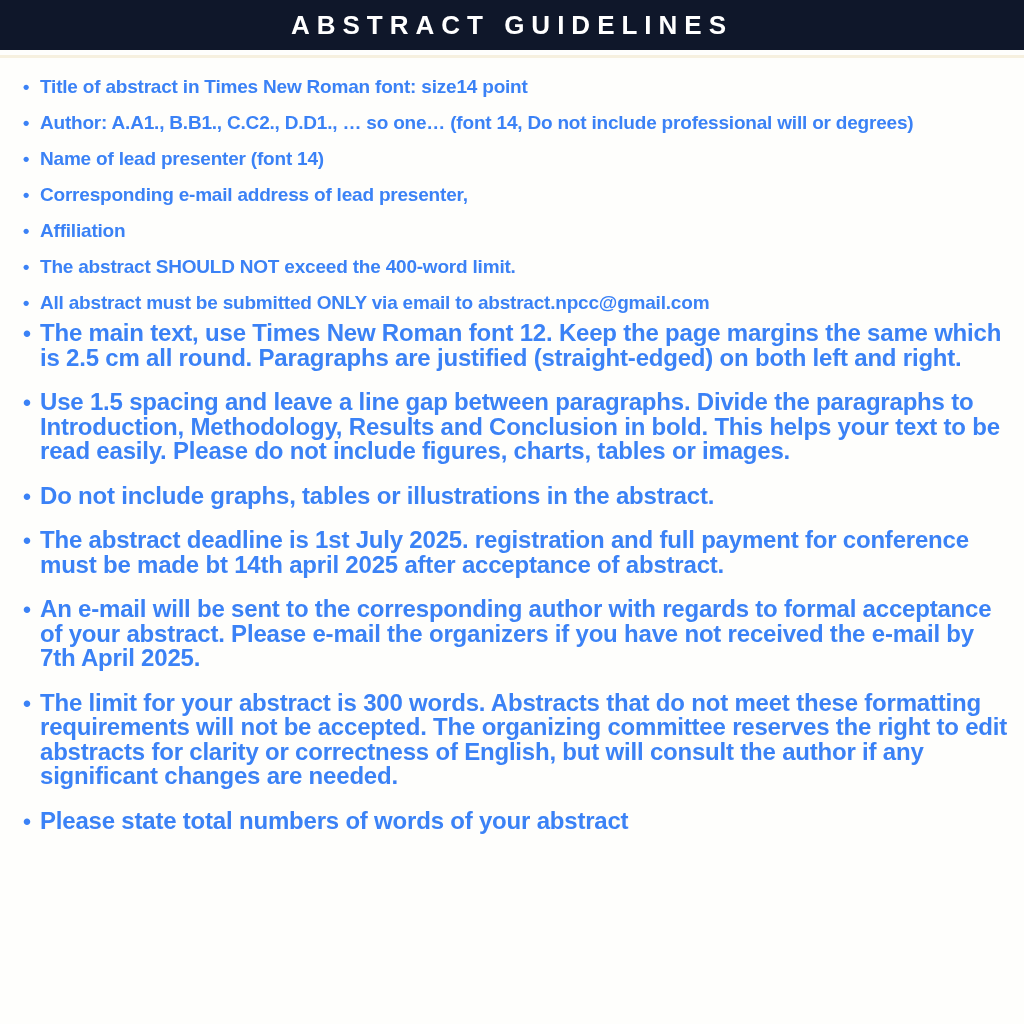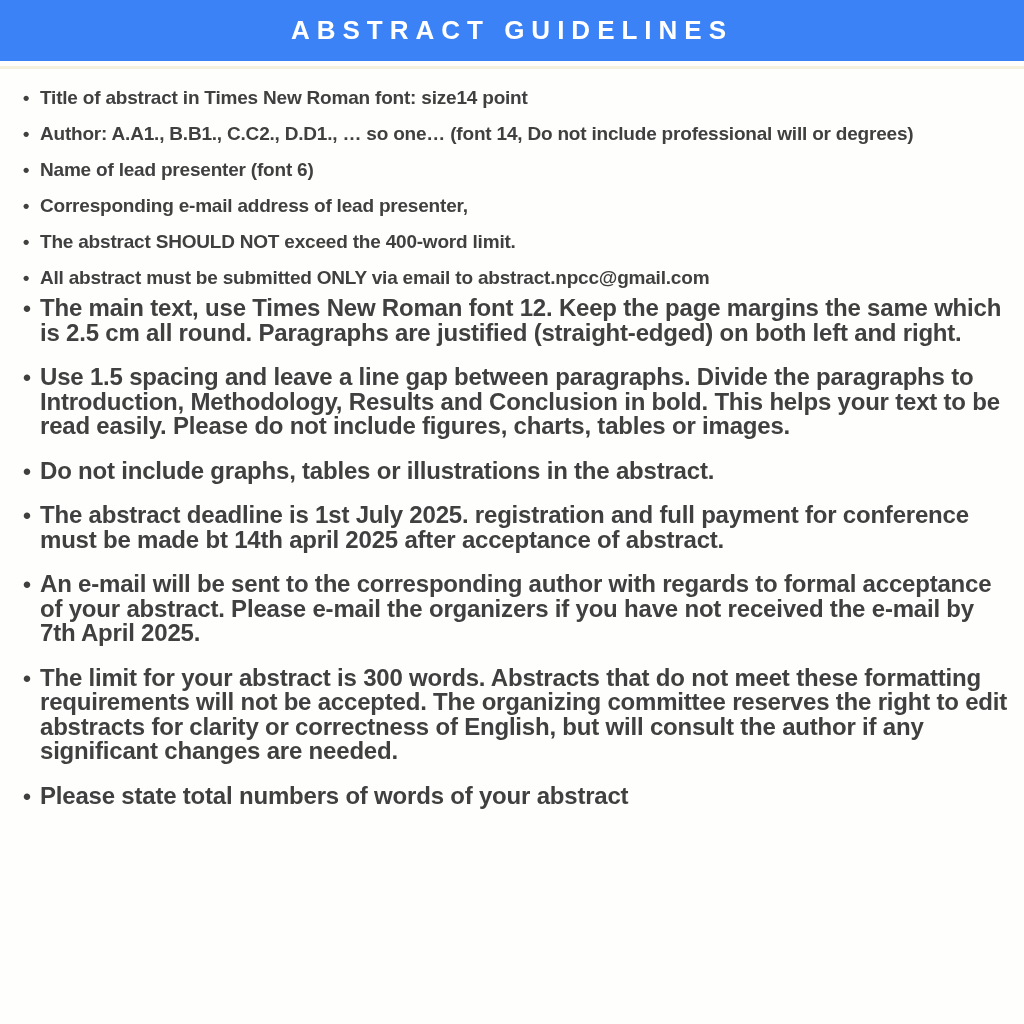--- a/index.html
+++ b/index.html
@@ -7,42 +7,42 @@
     padding: 0;
   }
   body {
     width: 1024px;
     height: 1024px;
     background: #fefefc;
     overflow: hidden;
     font-family: "Liberation Sans", "DejaVu Sans", sans-serif;
   }
   .header-bar {
-    background: #3b82f6;
-    height: 61px;
+    background: #0f172a;
+    height: 50px;
     display: flex;
     align-items: center;
     justify-content: center;
   }
   .header-title {
     margin: 0;
     color: #ffffff;
     font-size: 26px;
     font-weight: 700;
     letter-spacing: 7px;
     font-family: "Liberation Sans", "DejaVu Sans", sans-serif;
   }
   .header-accent-line {
     height: 3px;
     background: #f6f0df;
     margin-top: 5px;
   }
   .content {
     padding: 11px 16px 0 10px;
-    color: #404040;
+    color: #3b82f6;
     font-weight: 700;
   }
   ul.guideline-list {
     list-style: none;
     margin: 0;
     padding: 0 0 0 30px;
     max-width: 978px;
   }
   ul.guideline-list li {
     position: relative;
@@ -73,22 +73,23 @@
 <div class="header-bar">
   <h1 class="header-title">ABSTRACT GUIDELINES</h1>
 </div>
 
 <div class="header-accent-line"></div>
 
 <div class="content">
   <ul class="guideline-list list-format">
       <li>Title of abstract in Times New Roman font: size14 point</li>
       <li>Author: A.A1., B.B1., C.C2., D.D1., … so one… (font 14, Do not include professional will or degrees)</li>
-      <li>Name of lead presenter (font 6)</li>
+      <li>Name of lead presenter (font 14)</li>
       <li>Corresponding e-mail address of lead presenter,</li>
+      <li>Affiliation</li>
       <li>The abstract SHOULD NOT exceed the 400-word limit.</li>
       <li>All abstract must be submitted ONLY via email to abstract.npcc@gmail.com</li>
     </ul>
 
   <ul class="guideline-list list-details">
       <li>The main text, use Times New Roman font 12. Keep the page margins the same which is 2.5 cm all round. Paragraphs are justified (straight-edged) on both left and right.</li>
       <li>Use 1.5 spacing and leave a line gap between paragraphs. Divide the paragraphs to Introduction, Methodology, Results and Conclusion in bold. This helps your text to be read easily. Please do not include figures, charts, tables or images.</li>
       <li>Do not include graphs, tables or illustrations in the abstract.</li>
       <li>The abstract deadline is 1st July 2025. registration and full payment for conference must be made bt 14th april 2025 after acceptance of abstract.</li>
       <li>An e-mail will be sent to the corresponding author with regards to formal acceptance of your abstract. Please e-mail the organizers if you have not received the e-mail by 7th April 2025.</li>

